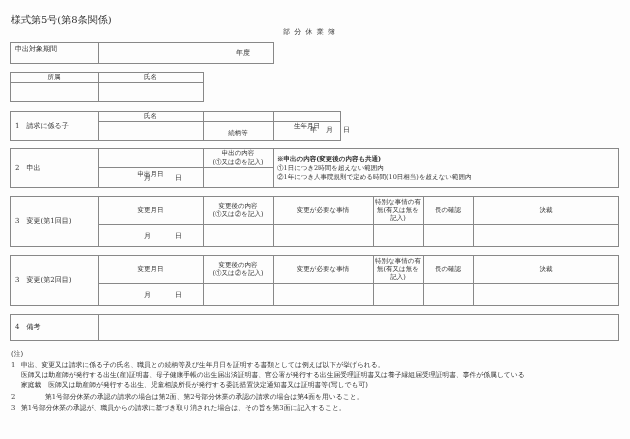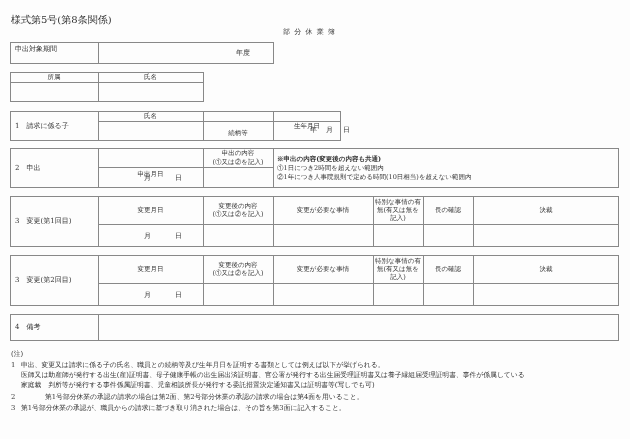--- a/index.html
+++ b/index.html
@@ -129,17 +129,17 @@
 
 <div class="box" style="left:10px;top:314px;width:609px;height:27px;"></div>
 <div class="vl" style="left:98px;top:314px;height:27px;"></div>
 <div class="t" style="left:15px;top:324px;">4　備考</div>
 <div class="abs" style="left:99px;top:315px;width:519px;height:25px;"></div>
 
 <div class="note" style="left:11px;top:351px;">(注)</div>
 <div class="note" style="left:11px;top:362px;">1</div>
 <div class="note" style="left:21px;top:362px;">申出、変更又は請求に係る子の氏名、職員との続柄等及び生年月日を証明する書類としては例えば以下が挙げられる。</div>
 <div class="note" style="left:21px;top:372px;">医師又は助産師が発行する出生(産)証明書、母子健康手帳の出生届出済証明書、官公署が発行する出生届受理証明書又は養子縁組届受理証明書、事件が係属している</div>
-<div class="note" style="left:21px;top:382px;">家庭裁　判所等が発行する事件係属証明書、児童相談所長が発行する委託措置決定通知書又は証明書等(写しでも可)</div>
+<div class="note" style="left:21px;top:382px;">家庭裁　医師又は助産師が発行する出生、児童相談所長が発行する委託措置決定通知書又は証明書等(写しでも可)</div>
 <div class="note" style="left:11px;top:394px;">2</div>
 <div class="note" style="left:21px;top:394px;margin-left:24px;">第1号部分休業の承認の請求の場合は第2面、第2号部分休業の承認の請求の場合は第4面を用いること。</div>
 <div class="note" style="left:11px;top:405px;">3</div>
 <div class="note" style="left:21px;top:405px;">第1号部分休業の承認が、職員からの請求に基づき取り消された場合は、その旨を第3面に記入すること。</div>
 
 </body></html>

